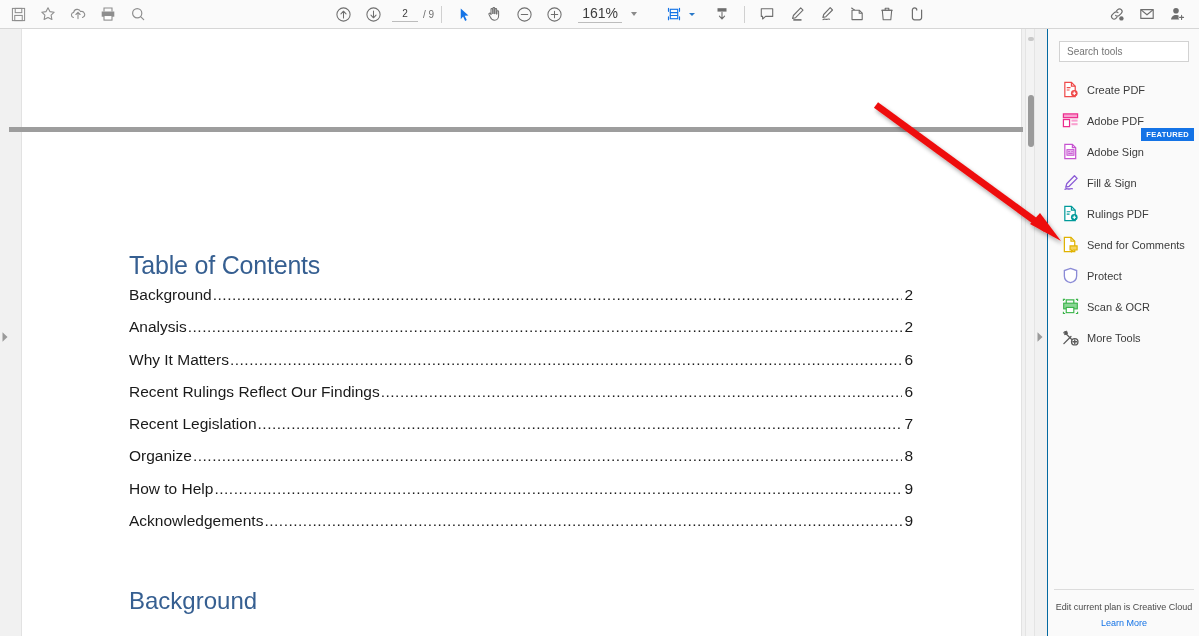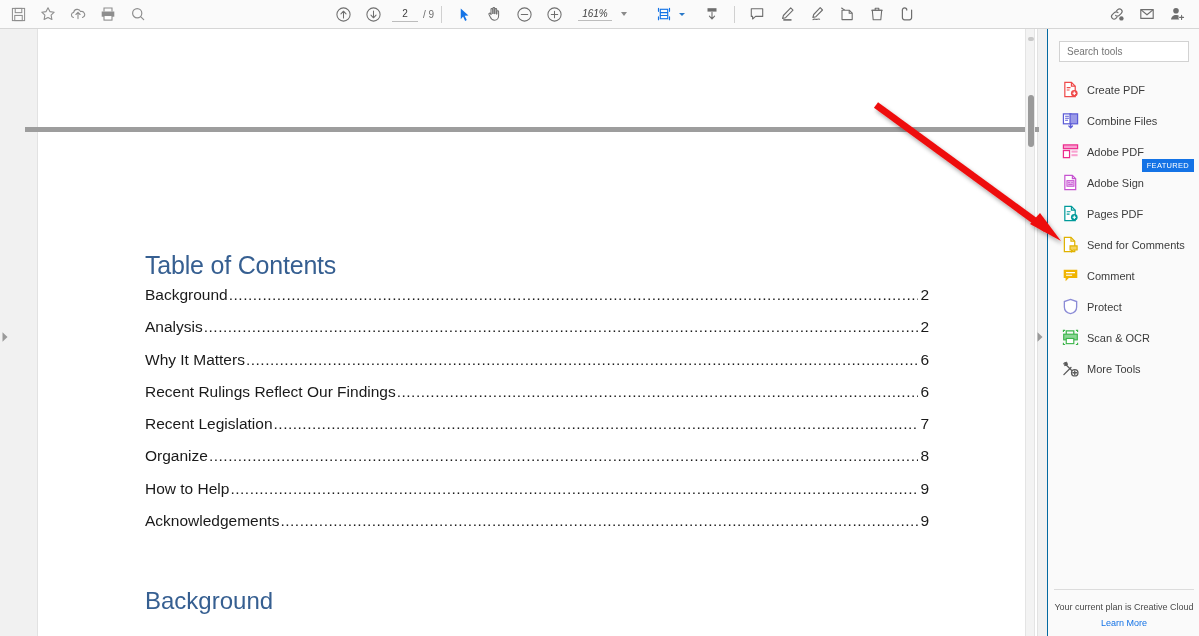--- a/index.html
+++ b/index.html
@@ -27,29 +27,29 @@
   .sep{ width:1px; height:17px; background:#d0d0d0; margin:0 7px; }
   .pagebox{ display:flex; align-items:center; margin-left:4px; }
   .pagenum{
     width:26px; height:15px; border:none; border-bottom:1px solid #bcbcbc;
     background:transparent; text-align:center; font-size:10px; color:#3d3d3d;
     font-family:"Liberation Sans",sans-serif; outline:none;
   }
   .pagetotal{ font-size:10px; color:#6f6f6f; margin-left:5px; }
   .zoombox{ display:flex; align-items:center; margin-left:9px; }
   .zoomval{
-    font-size:10px; color:#3d3d3d; border-bottom:1px solid #bcbcbc;
-    padding:0 4px 1px 4px; min-width:30px; text-align:left;font-style:italic;
+    font-size:14px; color:#3d3d3d; border-bottom:1px solid #bcbcbc;
+    padding:0 4px 1px 4px; min-width:30px; text-align:left;
   }
   .caret{ margin-left:9px; width:0;height:0;border-left:3.5px solid transparent;border-right:3.5px solid transparent;border-top:4px solid #8a8a8a; }
   .caret-sm{ margin-left:2px; width:0;height:0;border-left:3px solid transparent;border-right:3px solid transparent;border-top:3.5px solid #2878c8; }
 
   
   .doc-area{
-    position:absolute; left:16px; top:29px; width:1035px; height:607px;
+    position:absolute; left:0; top:29px; width:1035px; height:607px;
     background:#f1f1f1; overflow:hidden;
   }
   .page{
     position:absolute; left:21px; top:0px; width:1001px; height:640px;
     background:#ffffff;
     border-left:1px solid #e2e2e2; border-right:1px solid #e2e2e2;
   }
   .hr{
     position:absolute; left:-13px; top:98px; width:1014px; height:5px; background:#9d9d9d;
   }
@@ -109,21 +109,21 @@
   }
   .tool-list{ margin-top:12px; }
   .tool-item{
     position:relative; display:flex; align-items:center;
     height:31px; padding-left:14px; cursor:pointer;
   }
   .tool-ico{ width:17px; height:17px; margin-right:8px; flex:0 0 auto; display:flex; align-items:center; justify-content:center;}
   .tool-label{ font-size:11px; color:#3c3c3c; font-family:"Liberation Sans",sans-serif;text-align:center; }
   .featured{
     position:absolute; right:5px; top:-8px;
-    background:#1473e6; color:#ffffff; font-size:7.5px; font-weight:normal;
+    background:#1473e6; color:#ffffff; font-size:7.5px; font-weight:bold;
     padding:2px 5px 2px 5px; letter-spacing:0.3px;
   }
   .plan-box{
     position:absolute; left:0; bottom:0; width:152px; padding:0 6px 8px 6px;
   }
   .plan-div{ width:140px; height:1px; background:#dcdcdc; margin:0 auto 12px auto; }
   .plan-text{ font-size:9px; color:#4a4a4a; text-align:center; }
   .plan-link{ font-size:9px; color:#1473e6; text-align:center; margin-top:6px; cursor:pointer; }
 
   
@@ -389,31 +389,20 @@
             <path d="M3 1.5h7l4 4v11H3z" fill="#fff" stroke="#ef4a4a" stroke-width="1.3"></path>
             <path d="M10 1.5v4h4" stroke="#ef4a4a" stroke-width="1.3"></path>
             <path d="M5 7h4M5 9.5h3" stroke="#ef4a4a" stroke-width="1.2"></path>
             <circle cx="13" cy="13" r="3.5" fill="#ef4a4a"></circle>
             <path d="M13 11.2v3.6M11.2 13h3.6" stroke="#fff" stroke-width="1.2"></path>
           </svg>
         </span>
         <span class="tool-label">Create PDF</span>
       </div>
 
-      <div class="tool-item">
-        <span class="tool-ico">
-          <svg width="17" height="17" viewBox="0 0 18 18" fill="none">
-            <rect x="1.5" y="2" width="8" height="10.5" fill="#fff" stroke="#5b5bd6" stroke-width="1.3"></rect>
-            <path d="M3.3 4.5h4M3.3 6.6h4M3.3 8.7h3" stroke="#5b5bd6" stroke-width="1.1"></path>
-            <rect x="8.5" y="2" width="8" height="10.5" fill="#9a9ae8" stroke="#5b5bd6" stroke-width="1.3"></rect>
-            <path d="M9.2 13.2v3.4M7.3 14.8l1.9 1.9 1.9-1.9" stroke="#5b5bd6" stroke-width="1.4" stroke-linecap="round"></path>
-          </svg>
-        </span>
-        <span class="tool-label">Combine Files</span>
-      </div>
 
       <div class="tool-item">
         <span class="tool-ico">
           <svg width="17" height="17" viewBox="0 0 18 18" fill="none">
             <rect x="1.5" y="2" width="15" height="4" fill="#f9a0d0" stroke="#ec2b8d" stroke-width="1.3"></rect>
             <rect x="1.5" y="8" width="6.5" height="7.5" fill="#fff" stroke="#ec2b8d" stroke-width="1.3"></rect>
             <rect x="10" y="8" width="6.5" height="2.2" fill="#f9a0d0"></rect>
             <rect x="10" y="11.8" width="6.5" height="2.2" fill="#f9a0d0"></rect>
           </svg>
         </span>
@@ -426,55 +415,55 @@
             <path d="M3 1.5h8l3.5 3.5v11.5H3z" fill="#fff" stroke="#c653d0" stroke-width="1.3"></path>
             <path d="M11 1.5v3.5h3.5" stroke="#c653d0" stroke-width="1.3"></path>
             <rect x="5.2" y="7" width="7.5" height="6" fill="#e8b5ee" stroke="#c653d0" stroke-width="1"></rect>
             <path d="M6.7 9h1.5M10 9h1.3M6.7 11h4.6" stroke="#c653d0" stroke-width="1"></path>
           </svg>
         </span>
         <span class="tool-label">Adobe Sign</span>
         <span class="featured">FEATURED</span>
       </div>
 
+      <div class="tool-item">
+        <span class="tool-ico">
+          <svg width="17" height="17" viewBox="0 0 18 18" fill="none" stroke="#8b5bd6" stroke-width="1.4" stroke-linejoin="round" stroke-linecap="round">
+            <path d="M13.2 1.8l2.8 2.8-8.4 8.4-3.6 1 1-3.6z"></path>
+            <path d="M3.2 16.2c1.3-1.2 2.6-.3 3.9-.3s2.6-.9 3.9-.3"></path>
+          </svg>
+        </span>
+        <span class="tool-label">Fill &amp; Sign</span>
+      </div>
 
       <div class="tool-item">
         <span class="tool-ico">
           <svg width="17" height="17" viewBox="0 0 18 18" fill="none">
             <path d="M3 1.5h7l4 4v11H3z" fill="#fff" stroke="#009a9a" stroke-width="1.3"></path>
             <path d="M10 1.5v4h4" stroke="#009a9a" stroke-width="1.3"></path>
             <path d="M5 7.2h4M5 9.6h3" stroke="#009a9a" stroke-width="1.2"></path>
             <circle cx="13" cy="13" r="3.5" fill="#009a9a"></circle>
             <path d="M13 11.2v3.6M11.2 13h3.6" stroke="#fff" stroke-width="1.2"></path>
           </svg>
         </span>
-        <span class="tool-label">Pages PDF</span>
+        <span class="tool-label">Rulings PDF</span>
       </div>
 
 
       <div class="tool-item">
         <span class="tool-ico">
           <svg width="17" height="17" viewBox="0 0 18 18" fill="none">
             <path d="M2.5 1.5h7l4 4v11h-11z" fill="#fff" stroke="#e0b200" stroke-width="1.3"></path>
             <path d="M9.5 1.5v4h4" stroke="#e0b200" stroke-width="1.3"></path>
             <path d="M8.5 10.5h7.5v4.3h-4l-1.9 1.8v-1.8h-1.6z" fill="#f5d45a" stroke="#e0b200" stroke-width="1.2"></path>
           </svg>
         </span>
         <span class="tool-label">Send for Comments</span>
       </div>
 
-      <div class="tool-item">
-        <span class="tool-ico">
-          <svg width="17" height="17" viewBox="0 0 18 18" fill="none">
-            <path d="M1.8 3h14.4v8.6H7.2l-3.4 3.4v-3.4H1.8z" fill="#f0b400"></path>
-            <path d="M4.3 6h9.4M4.3 8.7h6.4" stroke="#fff" stroke-width="1.2"></path>
-          </svg>
-        </span>
-        <span class="tool-label">Comment</span>
-      </div>
 
       <div class="tool-item">
         <span class="tool-ico">
           <svg width="17" height="17" viewBox="0 0 18 18" fill="none">
             <path d="M9 1.5l6.5 2.3v5.6c0 3.6-2.8 6.2-6.5 7.1-3.7-.9-6.5-3.5-6.5-7.1V3.8z" fill="#fff" stroke="#8b8bd6" stroke-width="1.4"></path>
           </svg>
         </span>
         <span class="tool-label">Protect</span>
       </div>
 
@@ -500,21 +489,21 @@
             <path d="M13.5 11.5v4M11.5 13.5h4"></path>
           </svg>
         </span>
         <span class="tool-label">More Tools</span>
       </div>
 
     </div>
 
     <div class="plan-box">
       <div class="plan-div"></div>
-      <div class="plan-text">Your current plan is Creative Cloud</div>
+      <div class="plan-text">Edit current plan is Creative Cloud</div>
       <div class="plan-link">Learn More</div>
     </div>
   </div>
 
   <svg class="arrow-layer">
     <defs>
       <filter id="ashadow" x="-30%" y="-30%" width="180%" height="180%">
         <feDropShadow dx="2" dy="3" stdDeviation="2" flood-color="#000000" flood-opacity="0.35"></feDropShadow>
       </filter>
     </defs>

